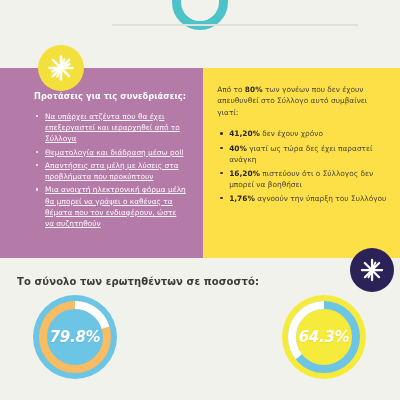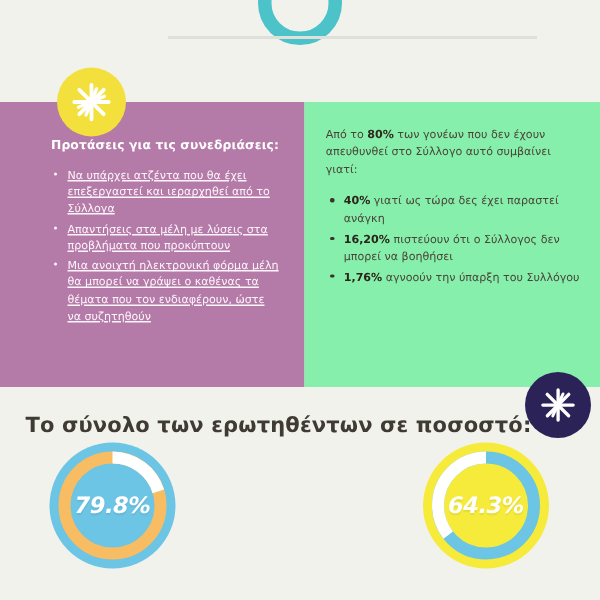--- a/index.html
+++ b/index.html
@@ -58,21 +58,21 @@
     width: 206px;
     height: 100%;
     background: #b47aa8;
     box-sizing: border-box;
     padding: 24px 16px 10px 34px;
     position: relative;
   }
   .panel-right {
     width: 200px;
     height: 100%;
-    background: #86efac;
+    background: #fde047;
     box-sizing: border-box;
     padding: 16px 12px 10px 14px;
     position: relative;
   }
 
   
   .badge {
     position: absolute;
     border-radius: 50%;
     display: flex;
@@ -164,21 +164,21 @@
     border-radius: 50%;
     background: #3a3328;
   }
   .bullets-y b { color: #2b2418; font-weight: bold; }
 
   
   .bottom-heading {
     position: absolute;
     left: 17px;
     top: 276px;
-    font-size: 14px;
+    font-size: 10px;
     font-weight: bold;
     color: #3f3a33;
     letter-spacing: 0.1px;
   }
 
   
   .donuts {
     position: absolute;
     left: 0;
     top: 292px;
@@ -216,28 +216,30 @@
 
   <div class="teal-ring"></div>
   <div class="divider"></div>
 
   <div class="panels">
 
     <div class="panel-left">
       <div class="panel-title">Προτάσεις για τις συνεδριάσεις:</div>
       <ul class="bullets">
         <li>Να υπάρχει ατζέντα που θα έχει επεξεργαστεί και ιεραρχηθεί από το Σύλλογα</li>
+        <li>Θεματολογία και διάδραση μέσω  poll</li>
         <li>Απαντήσεις στα μέλη με λύσεις στα προβλήματα που προκύπτουν</li>
         <li>Μια ανοιχτή ηλεκτρονική φόρμα μέλη θα μπορεί να γράψει ο καθένας τα θέματα που τον ενδιαφέρουν, ώστε να συζητηθούν</li>
       </ul>
     </div>
 
     <div class="panel-right">
       <p class="panel-intro"><span>Από το </span><b>80%</b><span> των γονέων που δεν έχουν απευθυνθεί στο Σύλλογο αυτό συμβαίνει γιατί:</span></p>
       <ul class="bullets-y">
+        <li><b>41,20%</b><span> δεν έχουν χρόνο</span></li>
         <li><b>40%</b><span> γιατί ως τώρα δες έχει παραστεί ανάγκη</span></li>
         <li><b>16,20%</b><span> πιστεύουν ότι ο Σύλλογος δεν μπορεί να βοηθήσει</span></li>
         <li><b>1,76%</b><span> αγνοούν την ύπαρξη του Συλλόγου</span></li>
       </ul>
     </div>
   </div>
 
   <div class="badge badge-yellow">
     <svg class="starburst" width="30" height="30" viewBox="0 0 40 40">
       <g fill="#ffffff">

